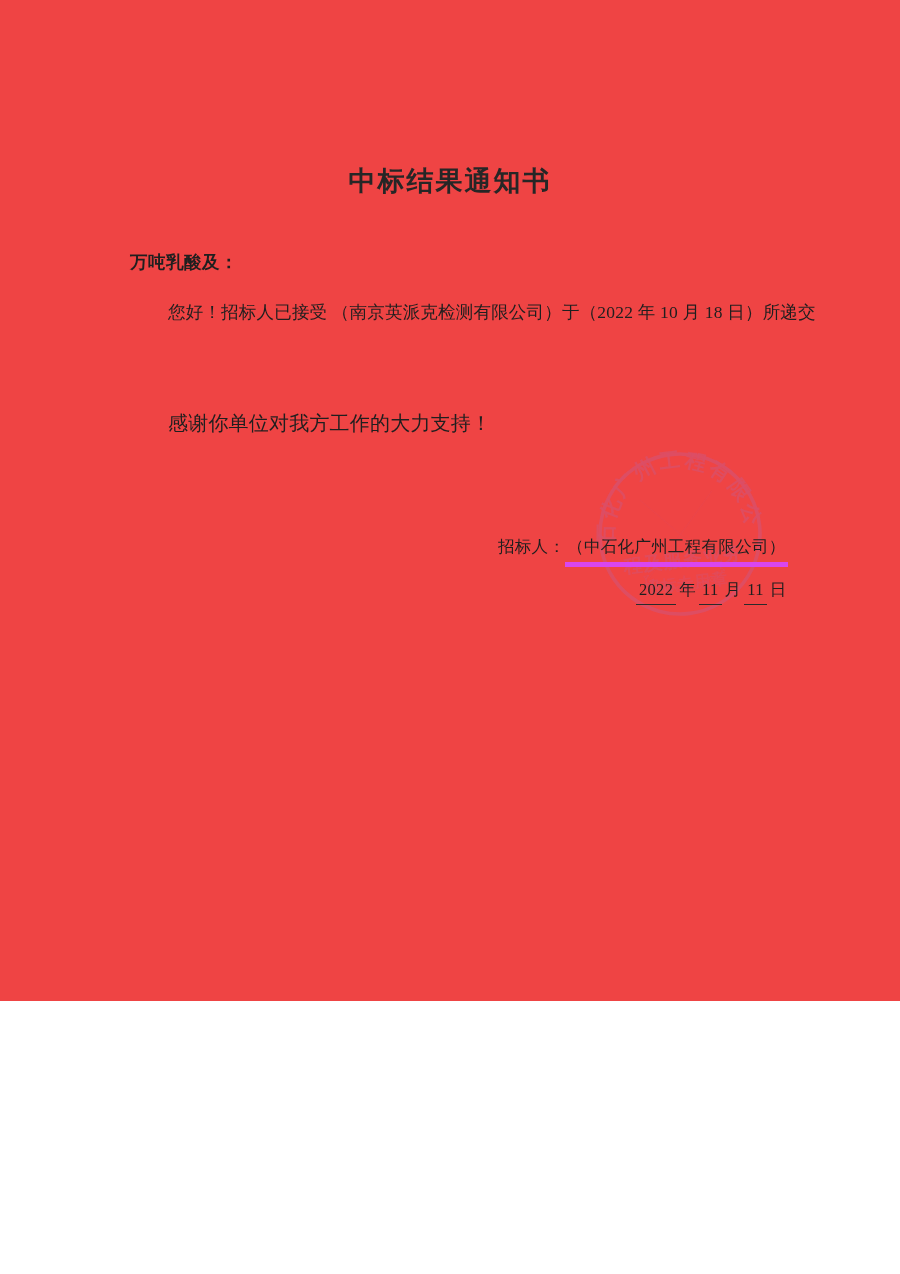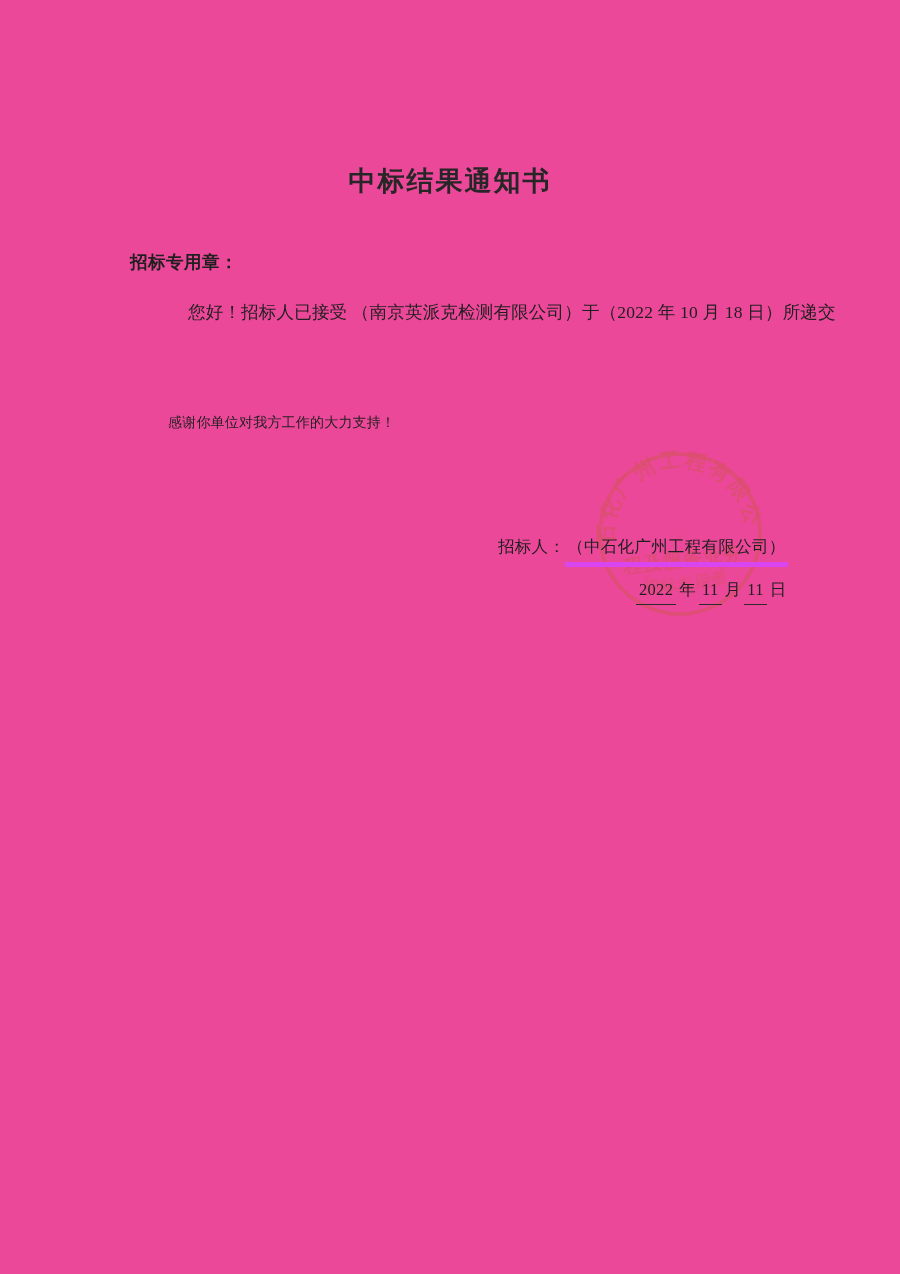--- a/index.html
+++ b/index.html
@@ -8,22 +8,22 @@
     padding: 0;
     background: #ffffff;
   }
   body {
     font-family: "Liberation Serif", "DejaVu Serif", serif;
     color: #1a1a1a;
   }
   .page {
     position: relative;
     width: 900px;
-    height: 1274px;
-    background: #ec4899;
+    height: 1001px;
+    background: #ef4444;
     overflow: hidden;
     box-sizing: border-box;
   }
   .doc-title {
     position: absolute;
     top: 163px;
     left: 0;
     width: 900px;
     text-align: center;
     font-size: 27px;
@@ -46,31 +46,30 @@
     top: 293px;
     left: 130px;
     width: 648px;
   }
   .body-line {
     font-size: 17.5px;
     line-height: 38px;
     color: #1f1f1f;
     white-space: nowrap;
     letter-spacing: 0.2px;
-    margin-left: 20px;
   }
   .body-line .indent {
     display: inline-block;
     width: 38px;
   }
   .thanks {
     position: absolute;
     top: 408px;
     left: 168px;
-    font-size: 14px;
+    font-size: 20px;
     line-height: 30px;
     color: #1f1f1f;
     letter-spacing: 0.2px;
     white-space: nowrap;
   }
   
   .seal {
     position: absolute;
     left: 589px;
     top: 443px;
@@ -118,21 +117,21 @@
   .date-unit { display: inline-block; padding: 0 3px; }
   .num { font-family: "Liberation Serif", "DejaVu Serif", serif; }
 </style>
 </head>
 <body>
 
 <div class="page">
 
   <div class="doc-title">中标结果通知书</div>
 
-  <div class="salutation">招标专用章：</div>
+  <div class="salutation">万吨乳酸及：</div>
 
   <div class="body-block">
     <div class="body-line"><span class="indent"></span><span>您好！招标人已接受 （南京英派克检测有限公司）于（2022 年 10 月 18 日）所递交</span></div>
   </div>
 
   <div class="thanks">感谢你单位对我方工作的大力支持！</div>
 
   <div class="seal">
     <svg viewBox="0 0 182 182" xmlns="http://www.w3.org/2000/svg">
       <defs>

